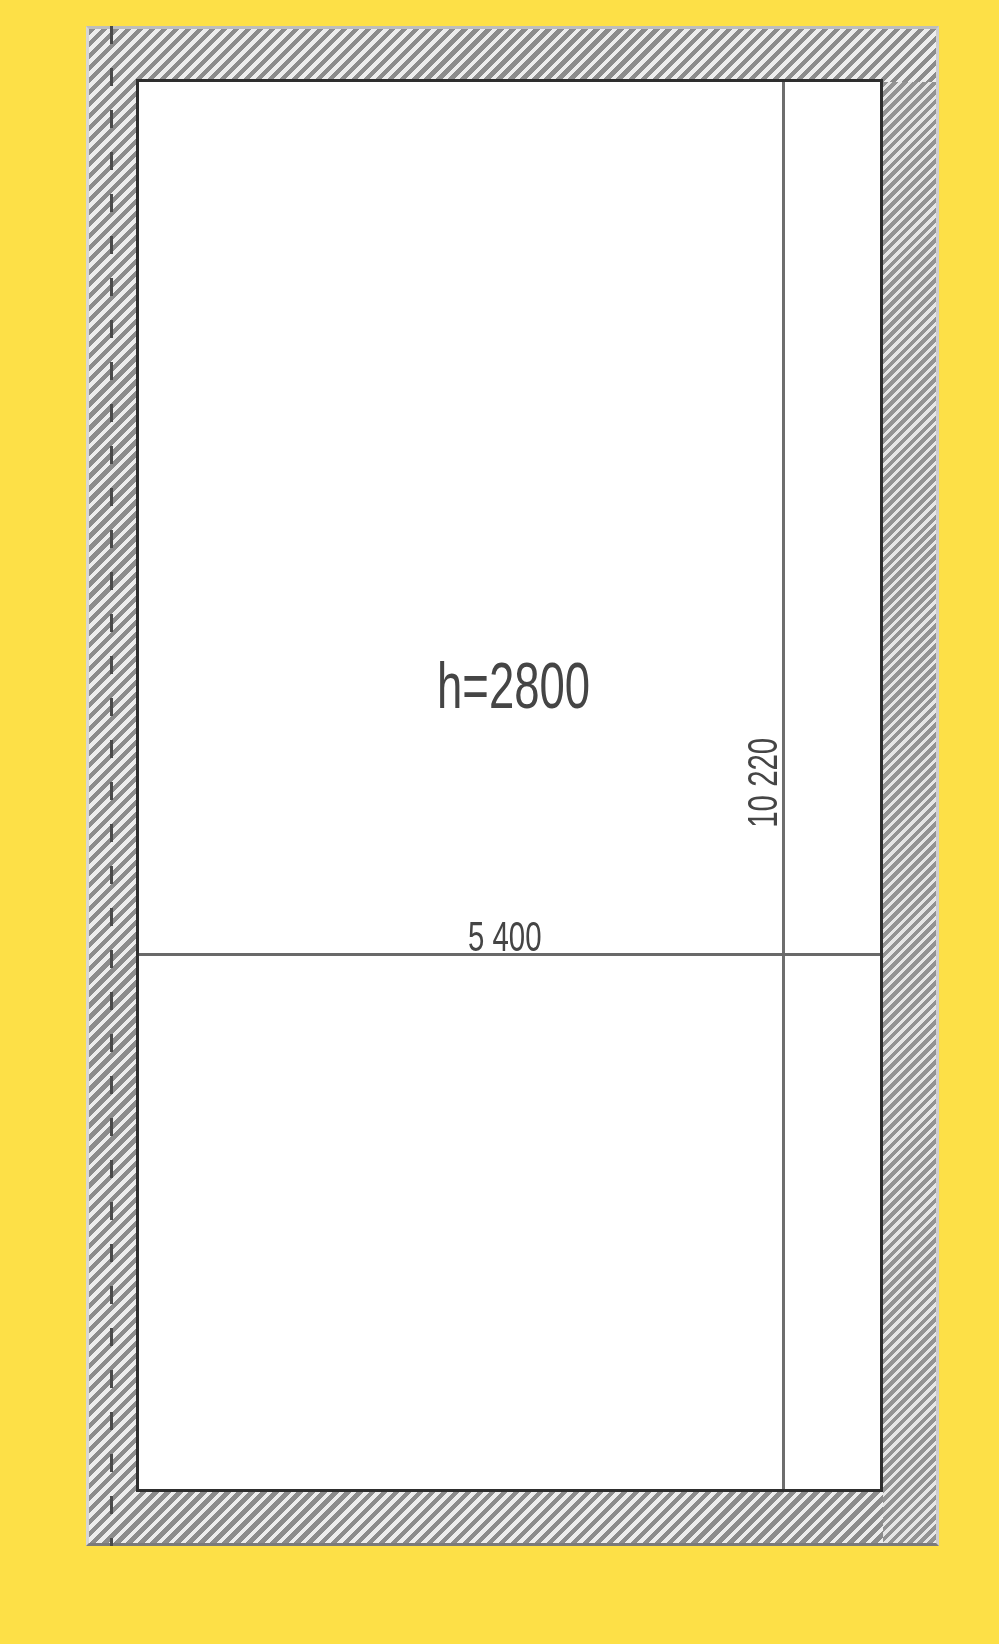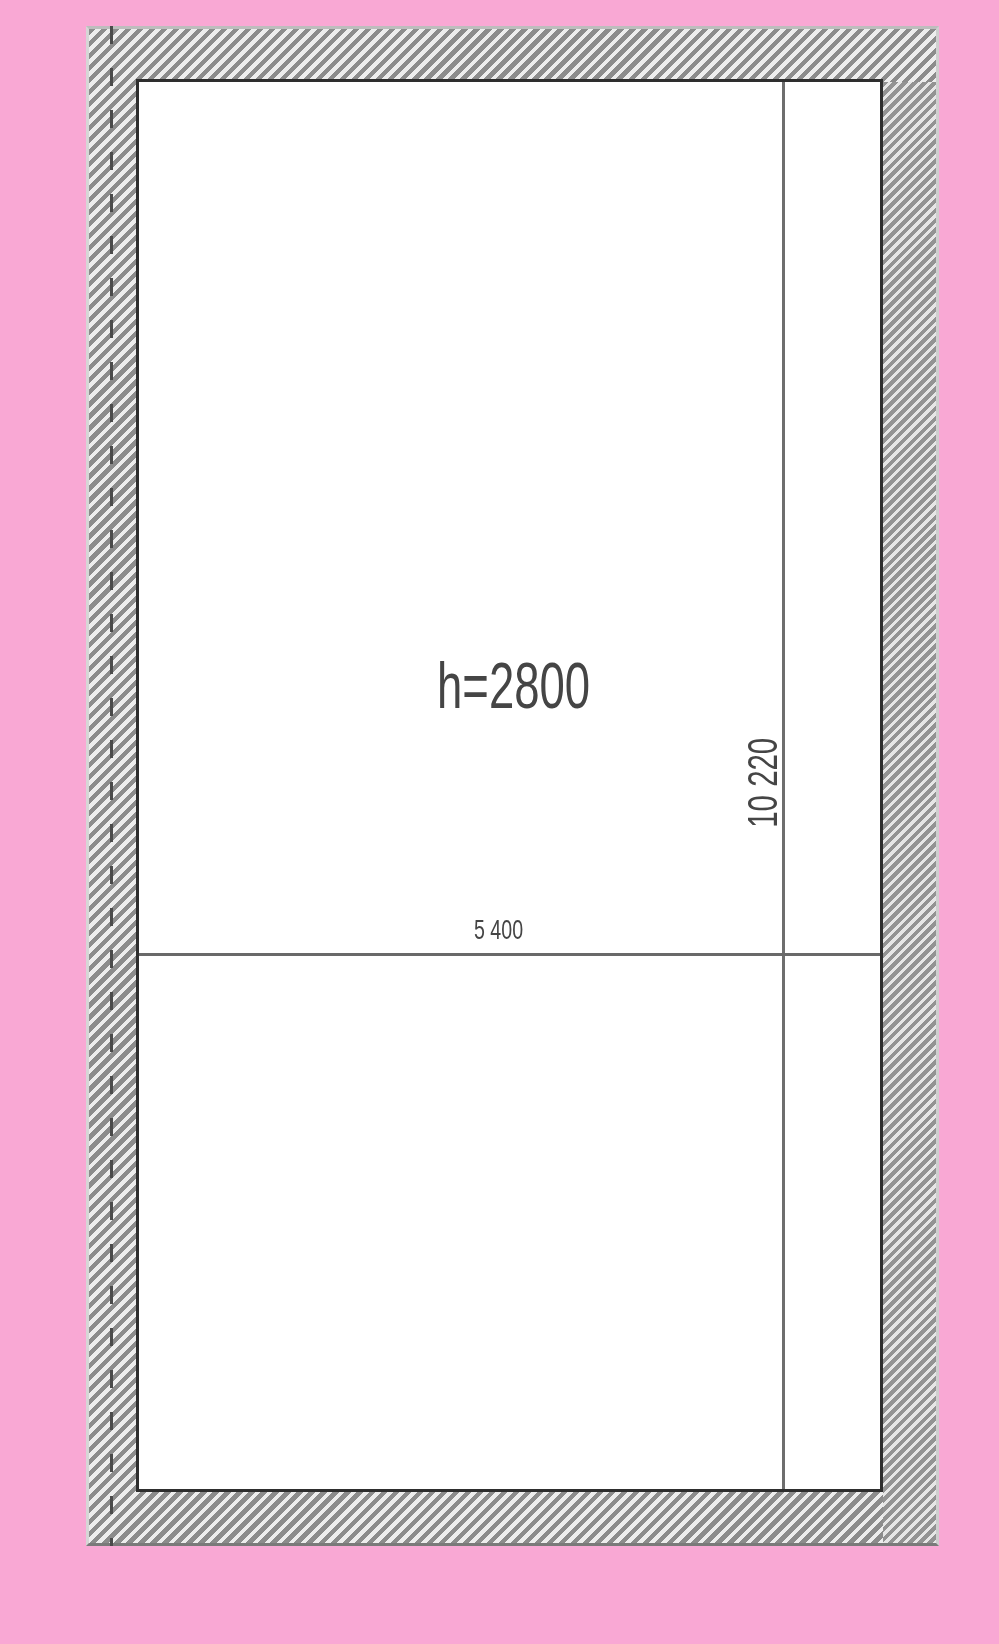--- a/index.html
+++ b/index.html
@@ -4,21 +4,21 @@
 <style>
   html, body {
     margin: 0;
     padding: 0;
     background: #ffffff;
   }
   .sheet {
     position: relative;
     width: 999px;
     height: 1644px;
-    background: #f9a8d4;
+    background: #fde047;
     overflow: hidden;
     font-family: "Liberation Sans", "DejaVu Sans", sans-serif;
   }
   
   .plan-outer {
     position: absolute;
     left: 86px;
     top: 26px;
     width: 853px;
     height: 1520px;
@@ -100,23 +100,22 @@
   }
   .label-height {
     left: 437px;
     top: 653px;
     font-size: 65px;
     line-height: 1;
   }
   .label-width {
     left: 468px;
     top: 916px;
-    font-size: 28px;
+    font-size: 42px;
     line-height: 1;
-    margin-left: 6px;
   }
   .label-length {
     left: 693px;
     top: 763px;
     width: 140px;
     height: 40px;
     font-size: 42px;
     line-height: 40px;
     text-align: center;
     transform: rotate(-90deg);

